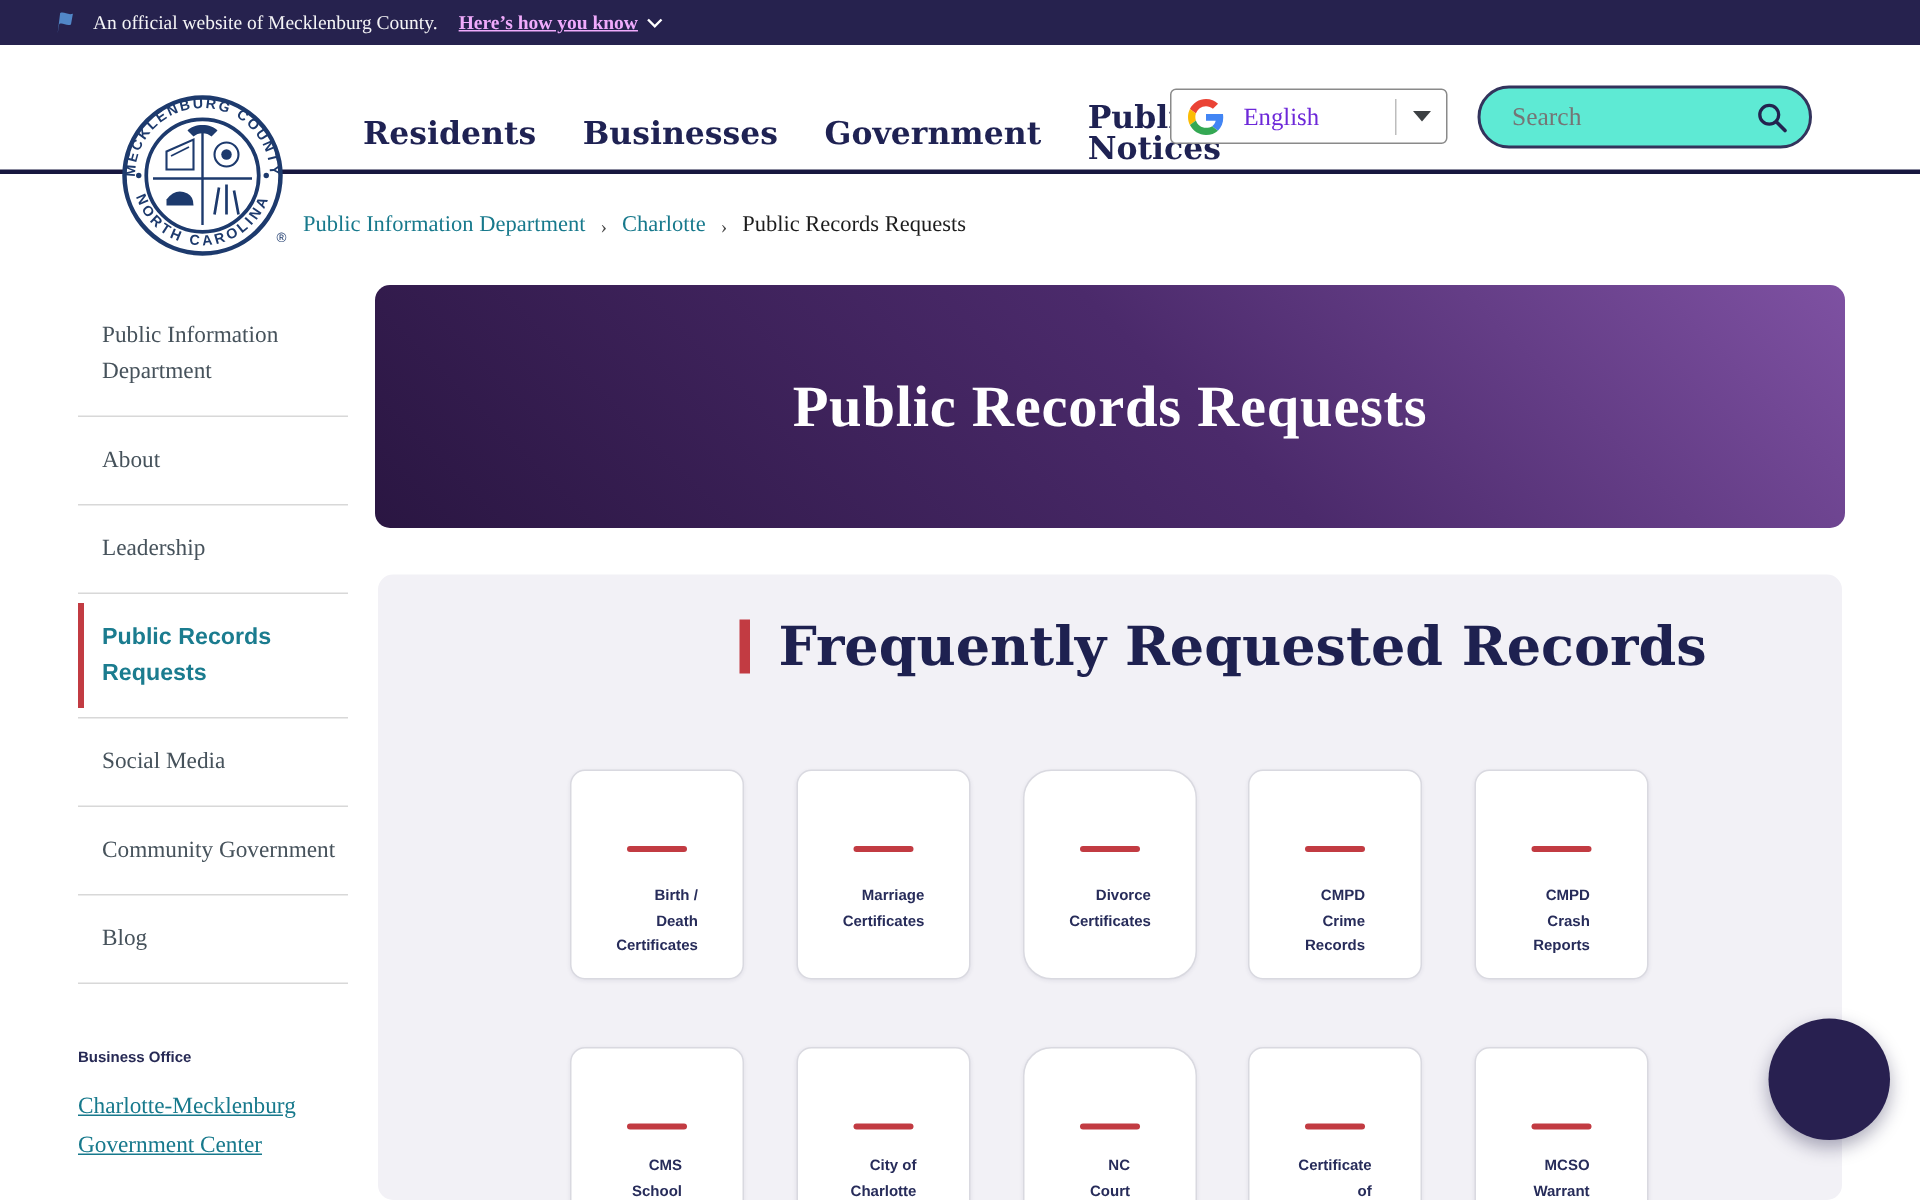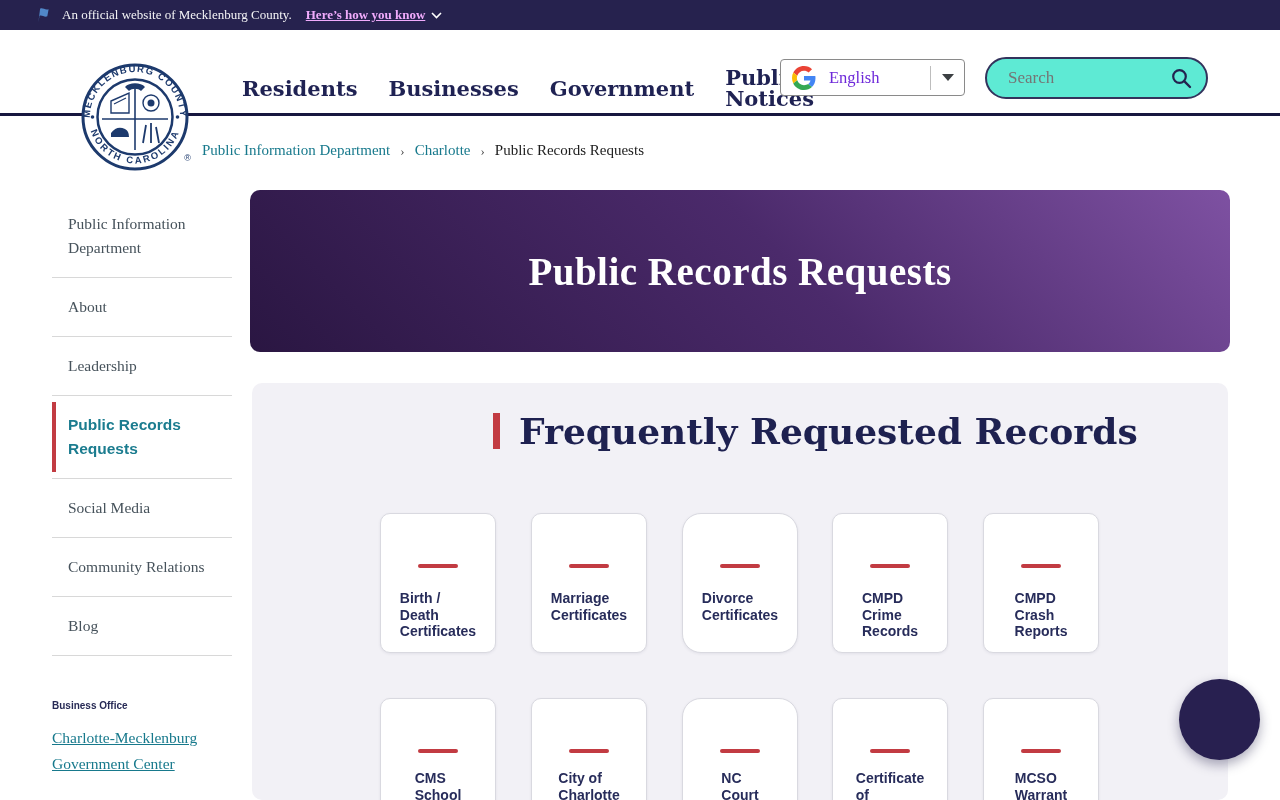--- a/index.html
+++ b/index.html
@@ -64,22 +64,22 @@
 
   
   .records-section { position:absolute; top:383px; left:252px; width:976px; height:417px; background:#f2f1f6; border-radius:10px; }
   .section-heading { position:absolute; top:410px; left:493px; display:flex; align-items:center; }
   .heading-bar { width:7px; height:36px; background:#c23b42; }
   .section-heading h2 { margin-left:19px; font-family:"DejaVu Serif",serif; font-weight:bold; font-size:36px; color:#1e2150; }
 
   .card { position:absolute; width:116px; height:140px; background:#fff; border:1px solid #d9d9e0; border-radius:10px;
     box-shadow:0 1px 3px rgba(40,40,80,0.08); cursor:pointer; display:flex; flex-direction:column; align-items:center; padding-top:50px; }
   .card .dash { width:40px; height:4px; border-radius:2px; background:#c23b42; }
-  .card .label { margin-top:22px; font-family:"Liberation Sans",sans-serif; font-weight:bold; font-size:14px;
-    line-height:16.5px; color:#272c5a; text-align:left; }
+  .card .label { margin-top:22px; font-family:"Liberation Sans",sans-serif; font-weight:bold; font-size:10px;
+    line-height:16.5px; color:#272c5a; text-align:right; }
   .r1 { top:513px; } .r2 { top:698px; }
   .p1 { left:380px; } .p2 { left:531px; } .p3 { left:682px;border-radius:19px; } .p4 { left:832px; } .p5 { left:983px; }
   .r2 .label { margin-top:17px; }
 
   
   .chat-btn { position:absolute; top:679px; left:1179px; width:81px; height:81px; border-radius:50%;
     background:#282050; border:none; cursor:pointer; box-shadow:0 5px 12px rgba(20,16,60,0.35); }
 </style>
 </head>
 <body>
@@ -174,21 +174,21 @@
     <span class="sep">›</span>
     <span class="current">Public Records Requests</span>
   </div>
 
   <div class="sidebar">
     <a class="side-item">Public Information Department</a>
     <a class="side-item">About</a>
     <a class="side-item">Leadership</a>
     <a class="side-item active">Public Records Requests</a>
     <a class="side-item">Social Media</a>
-    <a class="side-item">Community Relations</a>
+    <a class="side-item">Community Government</a>
     <a class="side-item">Blog</a>
     <div class="biz-heading">Business Office</div>
     <a class="biz-link ml">Charlotte-Mecklenburg
 Government Center</a>
   </div>
 
   <div class="hero">
     <h1>Public Records Requests</h1>
   </div>
 

